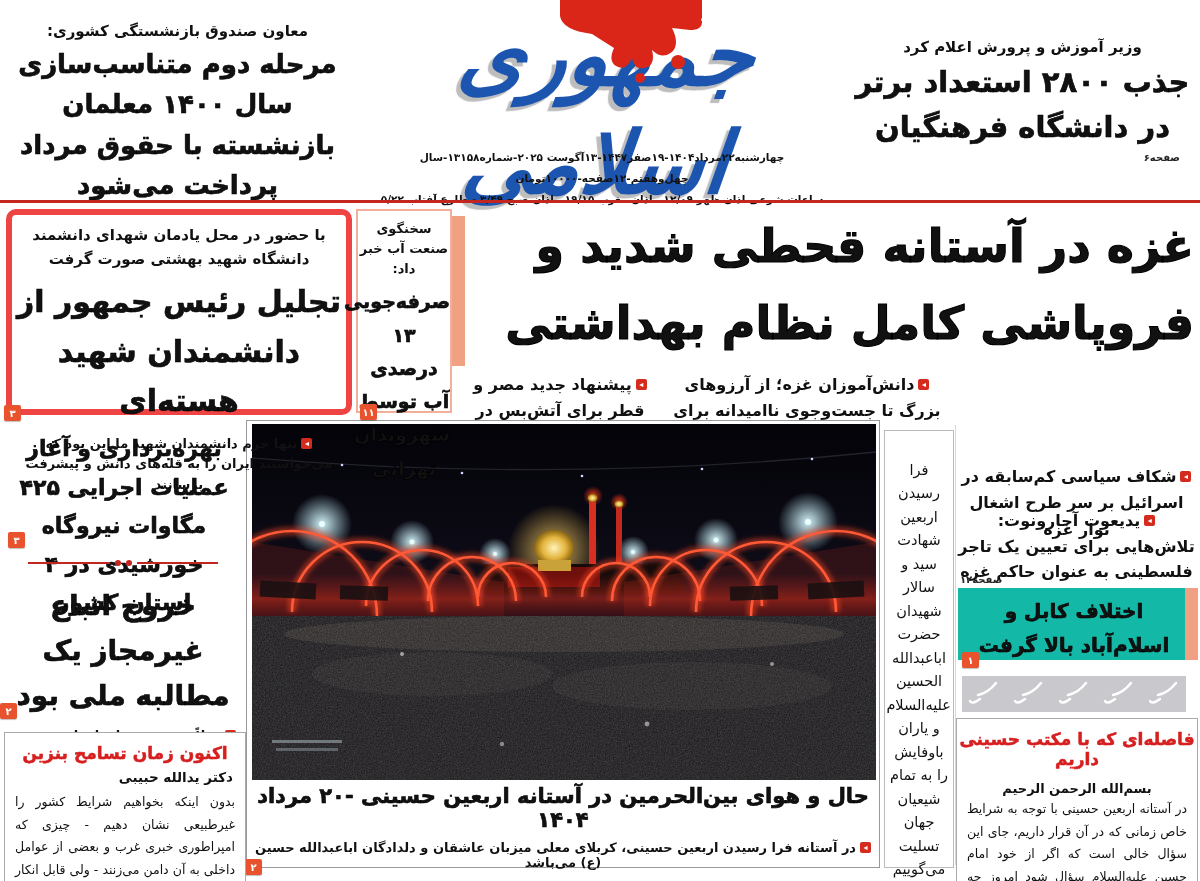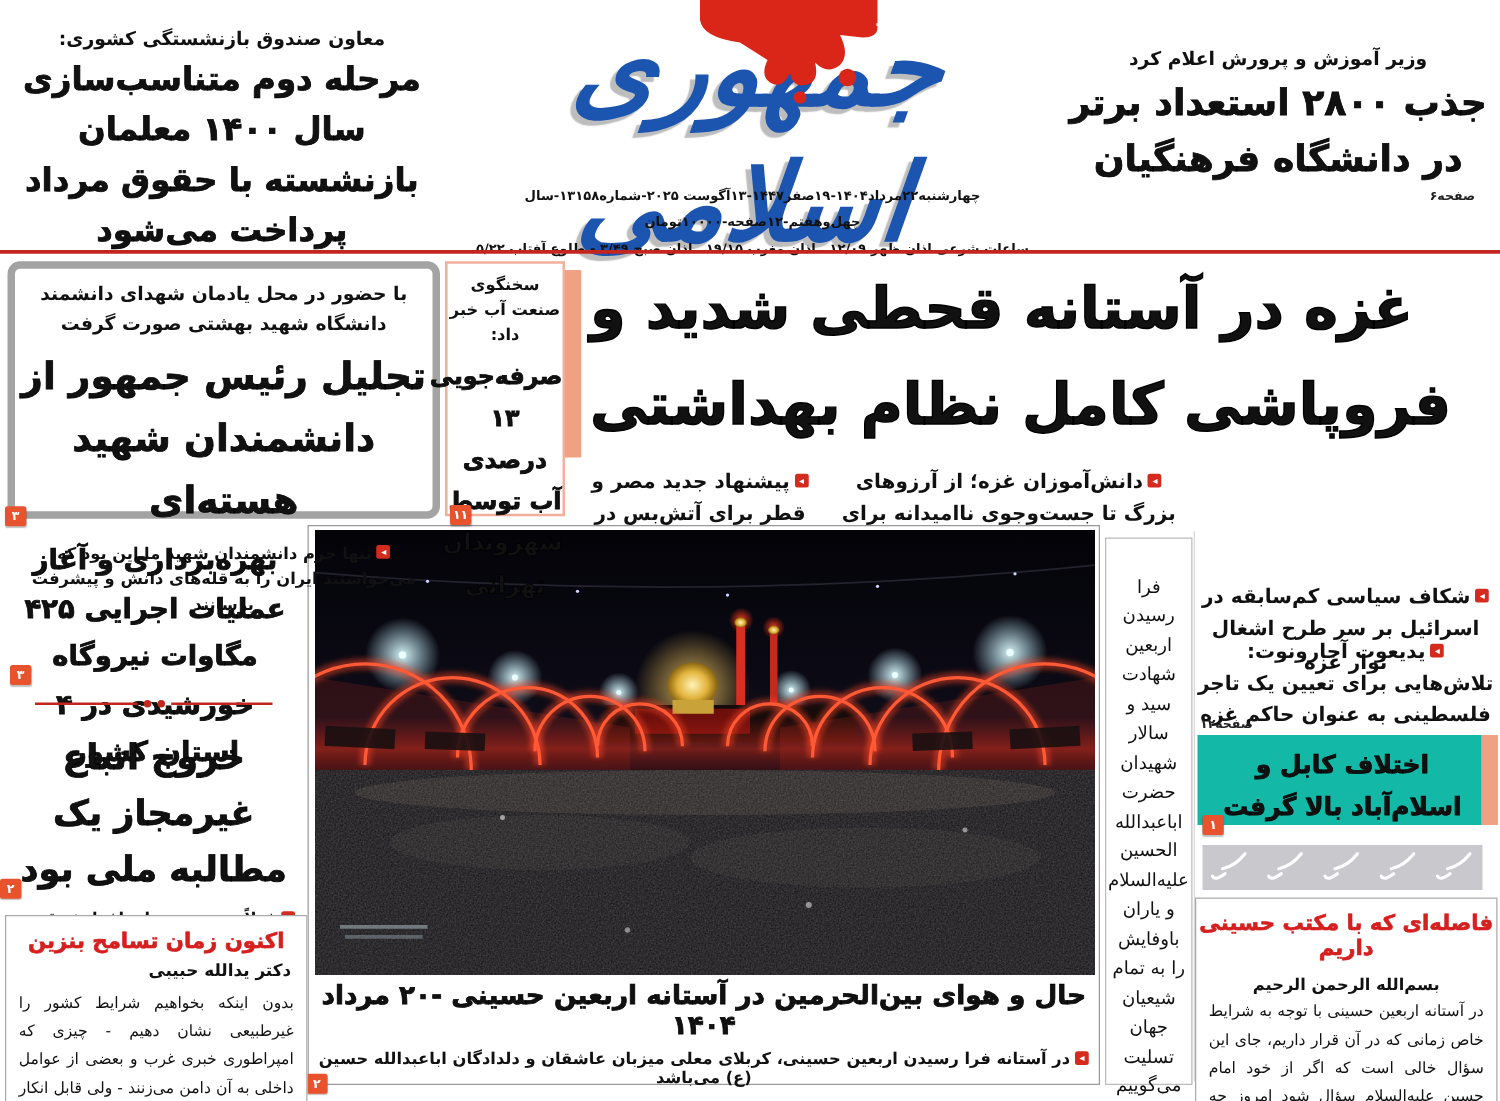--- a/index.html
+++ b/index.html
@@ -11,21 +11,21 @@
   .hl-big{font-weight:bold;-webkit-text-stroke:1.1px #000;}
   .pref{font-size:10px;font-weight:bold;color:#222;}
   .badge{position:absolute;width:17px;height:16px;background:#e8532e;color:#fff;
          font-size:10px;font-weight:bold;display:flex;align-items:center;justify-content:center;
          border-radius:2px;box-shadow:0 1px 1px rgba(0,0,0,.25);}
   .mark{display:inline-block;width:11px;height:11px;background:#d42b1e;border-radius:2px;
         vertical-align:middle;margin-left:4px;position:relative;top:-1px;}
   .mark::after{content:"◂";color:#fff;font-size:8px;line-height:11px;display:block;text-align:center;}
   .redrule{background:#c3261e;}
   .salmonbar{background:#f0a184;}
-  .boxframe{border:6px solid #a3a3a3;border-radius:10px;background:#fff;}
+  .boxframe{border:6px solid #ef4444;border-radius:10px;background:#fff;}
   .thinframe{border:1px solid #aaa;background:#fff;}
   .divider{display:flex;align-items:center;gap:5px;}
   .divider .ln{flex:1;height:2px;background:#c3261e;}
   .divider .dt{width:6px;height:6px;border-radius:50%;background:#c3261e;}
   .red-title{color:#d61f1f;font-weight:bold;-webkit-text-stroke:.5px #d61f1f;}
   .body-text{font-size:12.5px;line-height:1.8;text-align:justify;}
   .logo-text{font-weight:bold;font-style:italic;color:#1c55b0;
              text-shadow:-4px 4px 1px #bdbdbd;transform:skewX(-6deg);}
   .pattern-strip{background:#c9c9cd;display:flex;align-items:center;justify-content:space-around;overflow:hidden;}
   .pattern-strip svg{flex:0 0 auto;}
@@ -61,21 +61,21 @@
 
   <div class="abs" style="left:855px;top:38px;width:335px;text-align:center;">
     <div class="kicker" style="font-size:15px;">وزیر آموزش و پرورش اعلام کرد</div>
     <div class="hl" style="font-size:29px;line-height:1.55;margin-top:4px;">جذب ۲۸۰۰ استعداد برتر در دانشگاه فرهنگیان</div>
     <div class="pref" style="text-align:right;margin-right:10px;margin-top:2px;">صفحه۶</div>
   </div>
 
   <div class="abs redrule" style="left:0;top:200px;width:1200px;height:3px;"></div>
 
   <div class="abs salmonbar" style="left:452px;top:216px;width:13px;height:150px;"></div>
-  <div class="abs" style="left:472px;top:208px;width:722px;text-align:left;">
+  <div class="abs" style="left:472px;top:208px;width:722px;text-align:right;">
     <div class="hl-big" style="font-size:46px;line-height:1.68;">غزه در آستانه قحطی شدید و فروپاشی کامل نظام بهداشتی</div>
   </div>
 
   <div class="abs" style="left:668px;top:372px;width:278px;text-align:center;font-size:16px;font-weight:bold;line-height:1.6;">
     <span class="mark"></span><span>دانش‌آموزان غزه؛ از آرزوهای بزرگ تا جست‌وجوی ناامیدانه برای غذا</span>
   </div>
   <div class="abs" style="left:460px;top:372px;width:200px;text-align:center;font-size:16px;font-weight:bold;line-height:1.6;">
     <span class="mark"></span><span>پیشنهاد جدید مصر و قطر برای آتش‌بس در غزه</span>
   </div>
 

